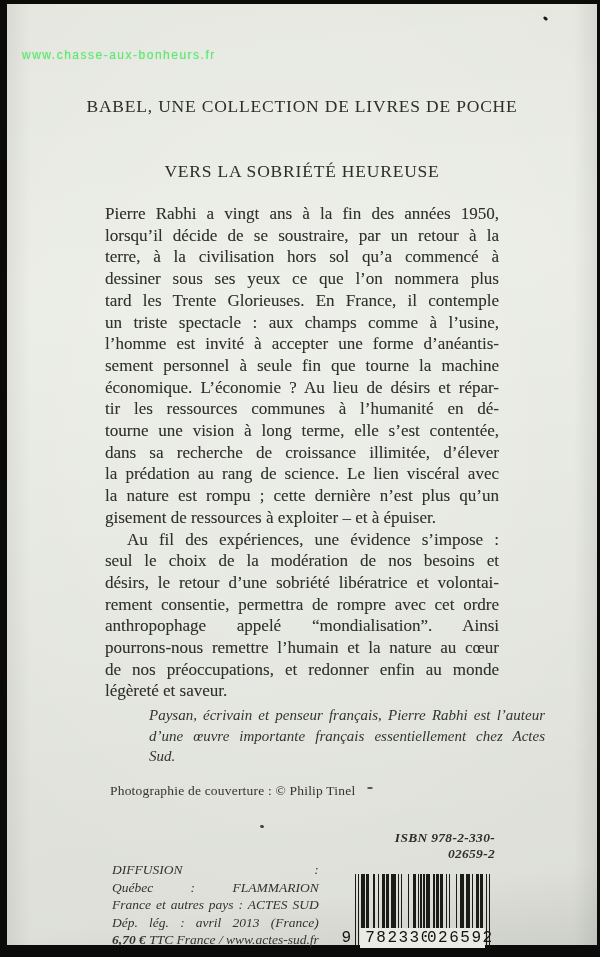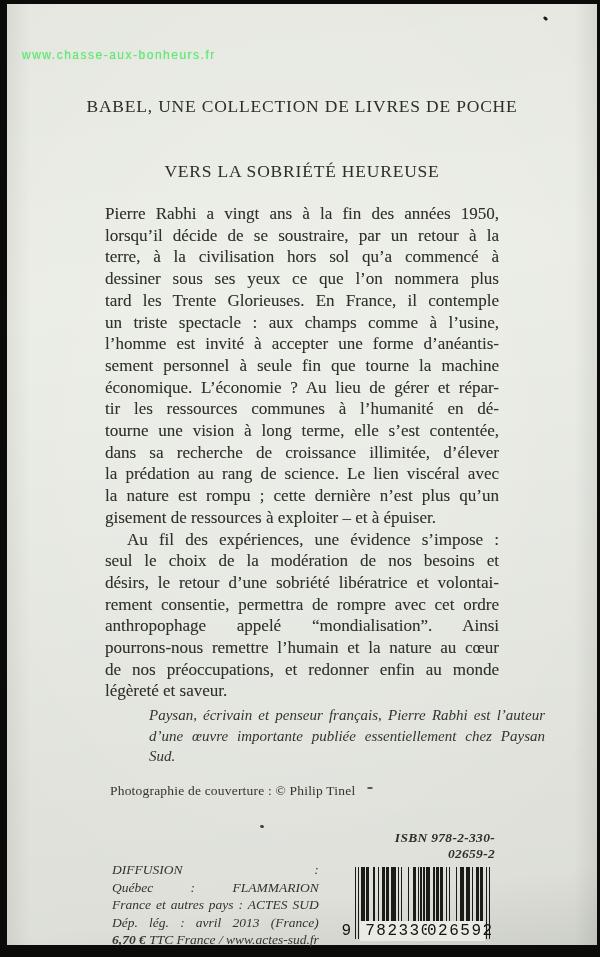--- a/index.html
+++ b/index.html
@@ -72,21 +72,21 @@
   .barcode-block{
     position:absolute; left:348px; top:826px; width:140px;
   }
   .isbn-label{
     display:block;
     width:140px;
     text-align:right;
     font-style:italic; font-weight:bold;
     font-size:13.5px; letter-spacing:0.3px;
     color:#2f2f2a;
-    margin-bottom:5px;
+    margin-bottom:12px;
   }
   .barcode{
     position:relative;
     width:136px; height:72px;
     display:flex;
   }
   .bar{ width:1.43px; height:100%; flex:0 0 auto; }
   .bar.on{ background:var(--bars); }
   .bc-digit{
     position:absolute; bottom:-2px; height:20px;
@@ -126,21 +126,21 @@
   <div class="synopsis">
     <div class="para">
         <div class="line">Pierre Rabhi a vingt ans à la fin des années 1950,</div>
         <div class="line">lorsqu’il décide de se soustraire, par un retour à la</div>
         <div class="line">terre, à la civilisation hors sol qu’a commencé à</div>
         <div class="line">dessiner sous ses yeux ce que l’on nommera plus</div>
         <div class="line">tard les Trente Glorieuses. En France, il contemple</div>
         <div class="line">un triste spectacle : aux champs comme à l’usine,</div>
         <div class="line">l’homme est invité à accepter une forme d’anéantis-</div>
         <div class="line">sement personnel à seule fin que tourne la machine</div>
-        <div class="line">économique. L’économie ? Au lieu de gérer et répar-</div>
+        <div class="line">économique. L’économie ? Au lieu de désirs et répar-</div>
         <div class="line">tir les ressources communes à l’humanité en dé-</div>
         <div class="line">tourne une vision à long terme, elle s’est contentée,</div>
         <div class="line">dans sa recherche de croissance illimitée, d’élever</div>
         <div class="line">la prédation au rang de science. Le lien viscéral avec</div>
         <div class="line">la nature est rompu ; cette dernière n’est plus qu’un</div>
         <div class="line">gisement de ressources à exploiter – et à épuiser.</div>
       </div>
     <div class="para indent-first">
         <div class="line">Au fil des expériences, une évidence s’impose :</div>
         <div class="line">seul le choix de la modération de nos besoins et</div>
@@ -148,21 +148,21 @@
         <div class="line">rement consentie, permettra de rompre avec cet ordre</div>
         <div class="line">anthropophage appelé “mondialisation”. Ainsi</div>
         <div class="line">pourrons-nous remettre l’humain et la nature au cœur</div>
         <div class="line">de nos préoccupations, et redonner enfin au monde</div>
         <div class="line">légèreté et saveur.</div>
       </div>
   </div>
 
   <div class="author-note">
       <div class="line">Paysan, écrivain et penseur français, Pierre Rabhi est l’auteur</div>
-      <div class="line">d’une œuvre importante publiée essentiellement chez Paysan</div>
+      <div class="line">d’une œuvre importante français essentiellement chez Actes</div>
       <div class="line">Sud.</div>
     </div>
 
   <div class="photo-credit">Photographie de couverture : © Philip Tinel</div>
 
   <div class="barcode-block">
     <span class="isbn-label">ISBN 978-2-330-02659-2</span>
     <div class="barcode">
         <span class="bar on"></span>
         <span class="bar"></span>

